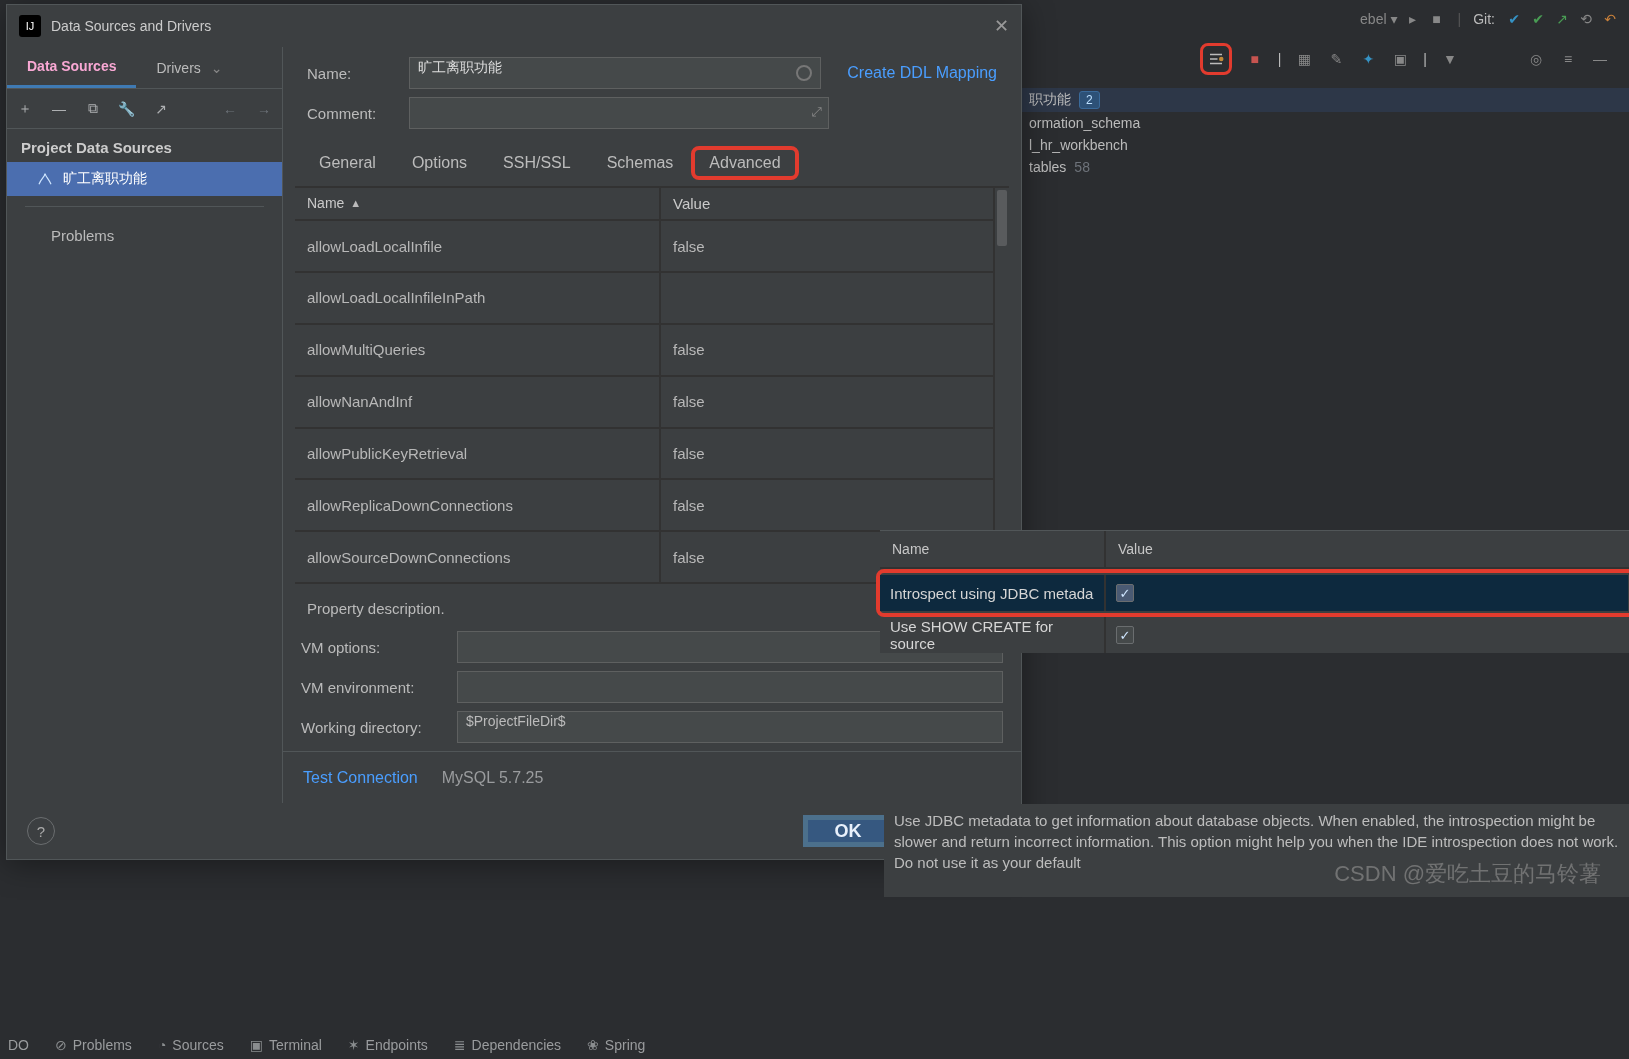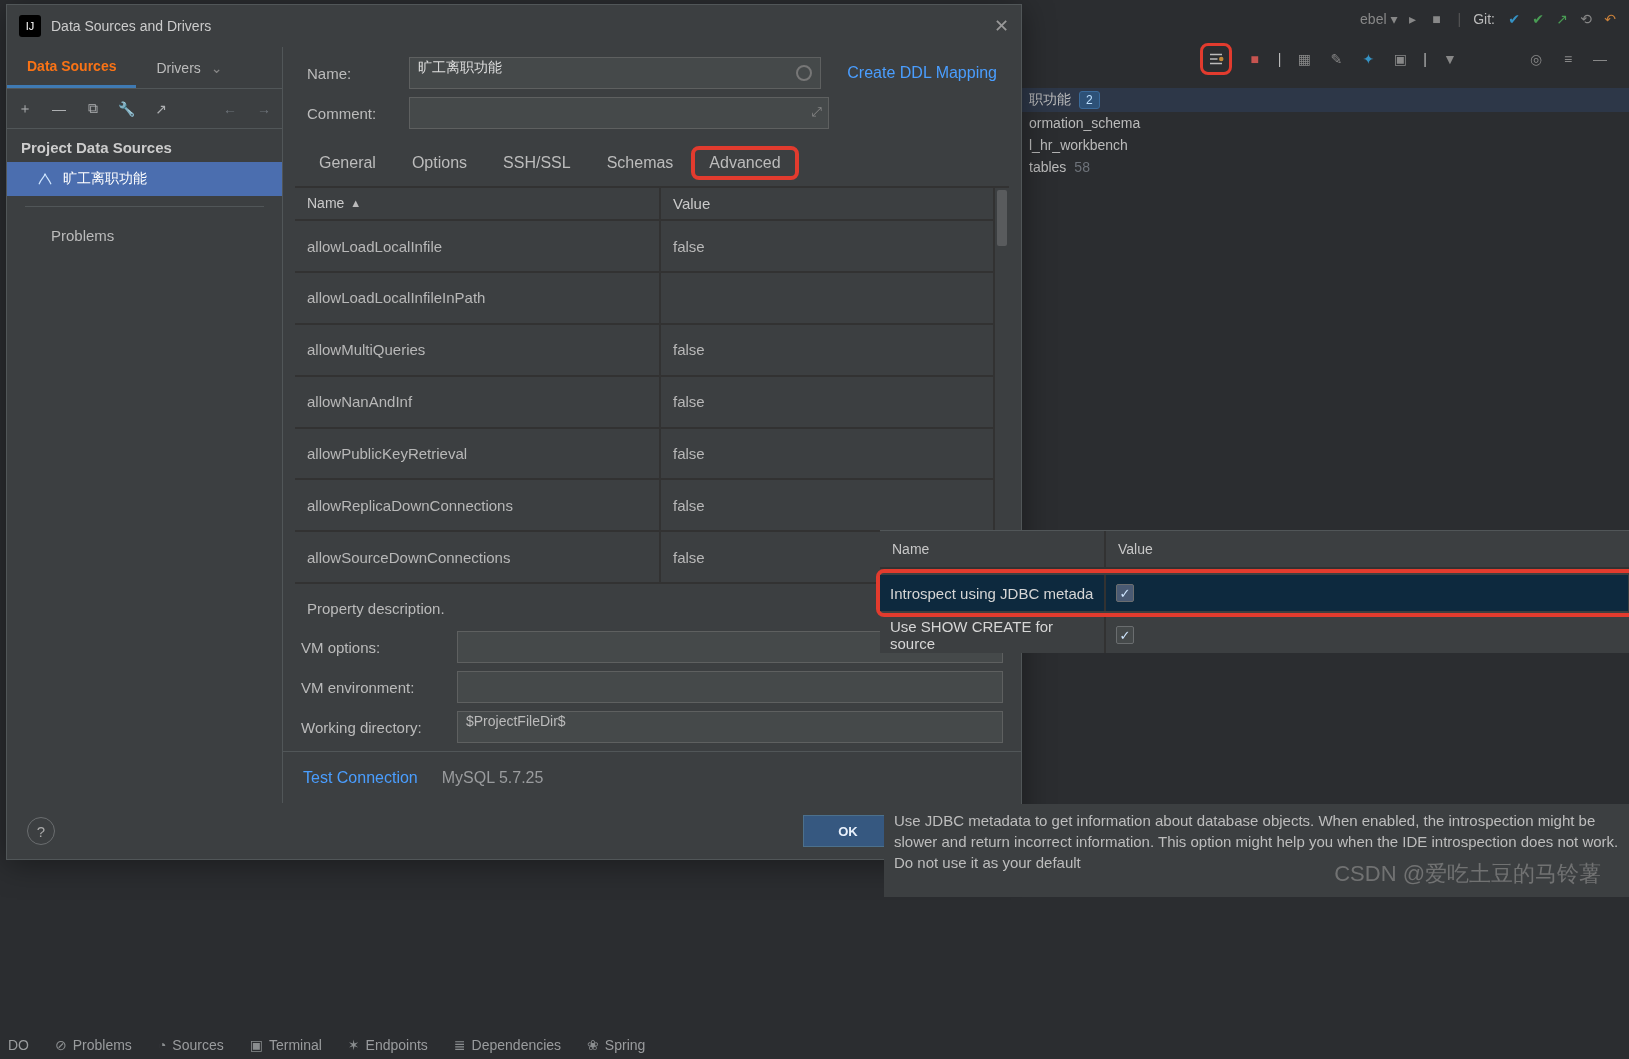--- a/index.html
+++ b/index.html
@@ -27,21 +27,21 @@
   
   .dialog { position: absolute; top: 4px; left: 6px; width: 1016px; height: 856px; background: #3c3f41; border: 1px solid #515658; box-shadow: 0 4px 30px rgba(0,0,0,.4); display:flex; flex-direction:column;}
   .dialog-title { height: 42px; display:flex; align-items:center; padding:0 12px; color:#ccc; font-size:15px;}
   .dialog-title .app-icon{ width:22px; height:22px; background:#000; border-radius:3px; margin-right:10px; display:flex; align-items:center; justify-content:center; color:#fff; font-size:11px;}
   .dialog-title .close-x{ margin-left:auto; color:#999; font-size:18px; cursor:pointer;}
 
   .dialog-body{ flex:1; display:flex; min-height:0;}
   .left-panel{ width:276px; background:#3c3f41; border-right:1px solid #515658; display:flex; flex-direction:column;}
   .left-tabs{ display:flex; align-items:center; height:42px; border-bottom:1px solid #515658; }
   .left-tab{ padding:0 20px; height:100%; display:flex; align-items:center; color:#bbb; font-size:16px; cursor:pointer;}
-  .left-tab.active{ color:#f97316; font-weight:600; border-bottom:3px solid #3f7ab3;}
+  .left-tab.active{ color:#f9a8d4; font-weight:600; border-bottom:3px solid #3f7ab3;}
   .left-tab .chev{ margin-left:10px; color:#888;}
   .left-toolbar{ height:40px; display:flex; align-items:center; padding:0 8px; gap:14px; border-bottom:1px solid #515658;}
   .left-toolbar .spacer{ flex:1;}
   .small-ic{ width:20px; height:20px; color:#aeb0b2; display:flex; align-items:center; justify-content:center; cursor:pointer;}
   .small-ic.dim{ color:#6e737a;}
   .left-header{ padding:10px 14px 6px; color:#ccc; font-weight:600; font-size:15px;}
   .ds-item{ height:34px; padding:0 14px 0 30px; display:flex; align-items:center; gap:10px; color:#d8d8d8; cursor:pointer; font-size:15px;}
   .ds-item.selected{ background:#4b6eaf; color:#fff;}
   .ds-item .ds-ic{ width:16px; height:16px; color:#a0c6f3;}
   .sep-line{ height:1px; background:#515658; margin:10px 18px;}
@@ -76,21 +76,21 @@
   .bottom-form .form-label{ width:150px;}
   .bottom-form .text-input{ max-width:none; width:560px;}
   .bottom-val{ color:#bbb;}
 
   .dialog-footer{ border-top:1px solid #515658; height:56px; display:flex; align-items:center; padding:0 20px;}
   .test-conn{ color:#4a9eff; font-size:16px;}
   .driver-ver{ color:#9a9c9e; font-size:16px; margin-left:24px;}
 
   .bottom-bar{ height:56px; background:#3c3f41; display:flex; align-items:center; justify-content:flex-end; padding:0 20px; gap:18px;}
   .help-q{ margin-right:auto; width:28px; height:28px; border:1px solid #6a6d6f; color:#aaa; border-radius:50%; display:flex; align-items:center; justify-content:center; font-size:15px; cursor:pointer;}
-  .btn{ min-width:90px; height:32px; border:1px solid #eab308; background:#4c5052; color:#ddd; display:flex; align-items:center; justify-content:center; cursor:pointer; font-size:13px;}
+  .btn{ min-width:90px; height:32px; border:5px solid #eab308; background:#4c5052; color:#ddd; display:flex; align-items:center; justify-content:center; cursor:pointer; font-size:18px;}
   .btn.primary{ background:#365880; border-color:#4c708c; color:#e8f0fb; font-weight:600;}
 
   
   .overlay-panel{ position:absolute; left:880px; top:530px; width:750px; background:#3c3f41; border-top:1px solid #515658;}
   .ov-head{ display:flex; height:38px; }
   .ov-head .oh{ flex:1; border-bottom:2px solid #323232; display:flex; align-items:center; padding:0 12px; color:#c7c7c7;}
   .ov-head .oh:first-child{ border-right:2px solid #323232; flex:0 0 226px;}
   .ov-row{ display:flex; height:36px; align-items:center;}
   .ov-row .lbl{ flex:0 0 226px; padding:0 10px; color:#d6d6d6; border-right:2px solid #323232; height:100%; display:flex; align-items:center; font-size:15px;}
   .ov-row .valcell{ padding:0 10px; display:flex; align-items:center;}

